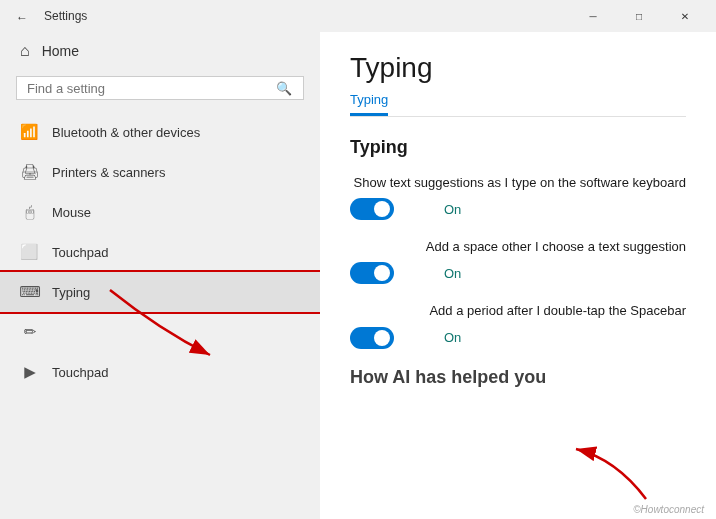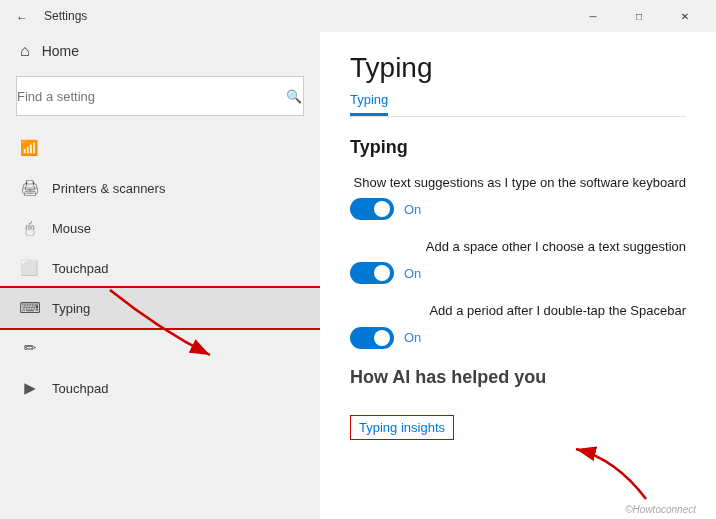--- a/index.html
+++ b/index.html
@@ -92,22 +92,22 @@
     }
     .home-icon {
       font-size: 16px;
     }
     .search-box {
       margin: 6px 16px 12px 16px;
       display: flex;
       align-items: center;
       background: white;
       border: 1px solid #ccc;
-      padding: 4px 0;
-      height: 40px;
+      padding: 4px 10px;
+      height: 24px;
     }
     .search-input {
       border: none;
       outline: none;
       flex: 1;
       font-size: 13px;
       color: #333;
       background: transparent;
     }
     .search-icon {
@@ -212,21 +212,22 @@
       width: 16px;
       height: 16px;
       background: white;
       border-radius: 50%;
       top: 3px;
       right: 4px;
       transition: right 0.2s;
     }
     .toggle-label {
       font-size: 13px;
-      color: #3b82f6;
+      color: #0f766e;
+      margin-left: 40px;
     }
 
     .ai-section-title {
       font-size: 18px;
       font-weight: 600;
       color: #404040;
       margin-top: 10px;
       margin-bottom: 27px;
     }
     .insights-link {
@@ -236,21 +237,21 @@
       cursor: pointer;
       border: 1px solid #cc0000;
       padding: 4px 8px;
       text-decoration: none;
     }
 
     
     .watermark {
       position: fixed;
       bottom: 4px;
-      right: 20px;
+      right: 12px;
       font-size: 10px;
       color: #aaa;
       font-style: italic;
     }
   </style>
 </head>
 <body>
 
 <div class="title-bar">
   <div class="title-bar-left">
@@ -276,20 +277,21 @@
 
     <div class="search-box">
       <input class="search-input" type="text" placeholder="Find a setting" style="">
       <span class="search-icon">🔍</span>
     </div>
 
 
     <div id="sidebar-items-container">
     <div class="sidebar-item">
       <span class="sidebar-item-icon">📶</span>
+      <span>Bluetooth &amp; other devices</span>
     </div>
         <div class="sidebar-item">
       <span class="sidebar-item-icon">🖨</span>
       <span>Printers &amp; scanners</span>
     </div>
         <div class="sidebar-item">
       <span class="sidebar-item-icon">🖱</span>
       <span>Mouse</span>
     </div>
         <div class="sidebar-item">
@@ -340,21 +342,20 @@
       <div class="toggle-row">
         <div class="toggle"></div>
         <span class="toggle-label">On</span>
       </div>
     </div>
         </div>
     </div>
 
     <div style="margin-top: 16px;">
       <h2 class="ai-section-title">How AI has helped you</h2>
-      <a class="insights-link">Typing insights</a>
     </div>
 
     <svg style="position:absolute; bottom: 10px; right: 60px; pointer-events:none;" width="100" height="70">
       <defs>
         <marker id="arrowhead2" markerWidth="8" markerHeight="6" refX="8" refY="3" orient="auto">
           <polygon points="0 0, 8 3, 0 6" fill="#cc0000"></polygon>
         </marker>
       </defs>
       <path d="M 90,60 Q 60,20 20,10" stroke="#cc0000" stroke-width="2.5" fill="none" marker-end="url(#arrowhead2)"></path>
     </svg>

